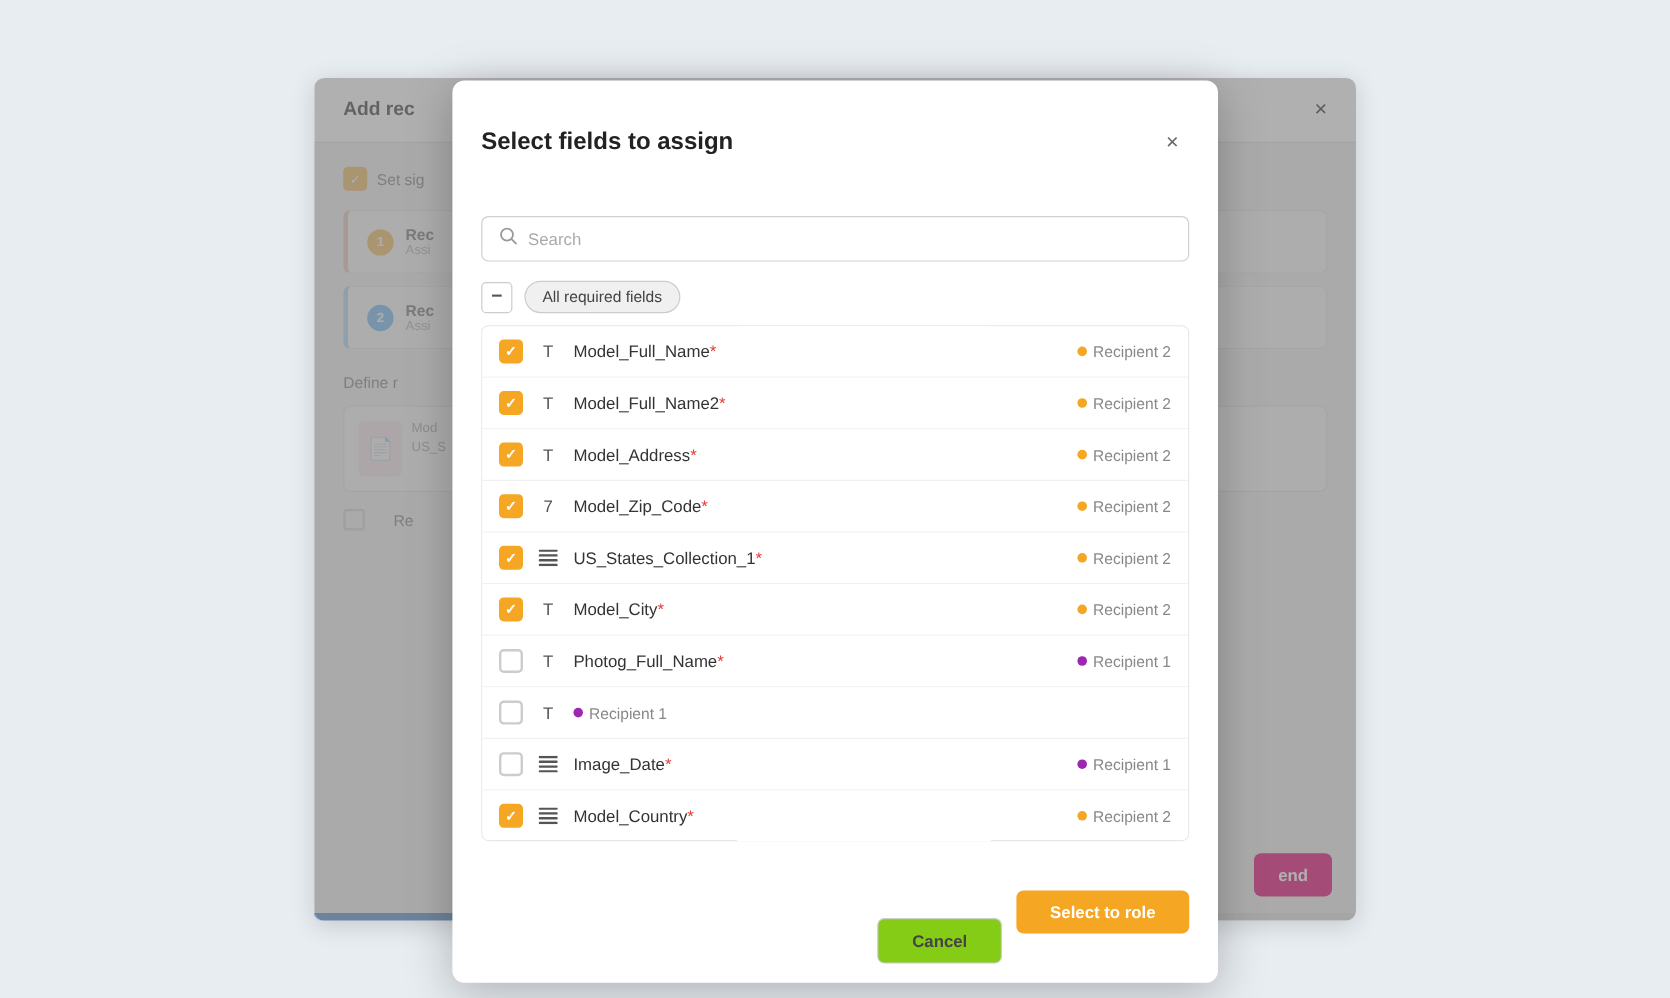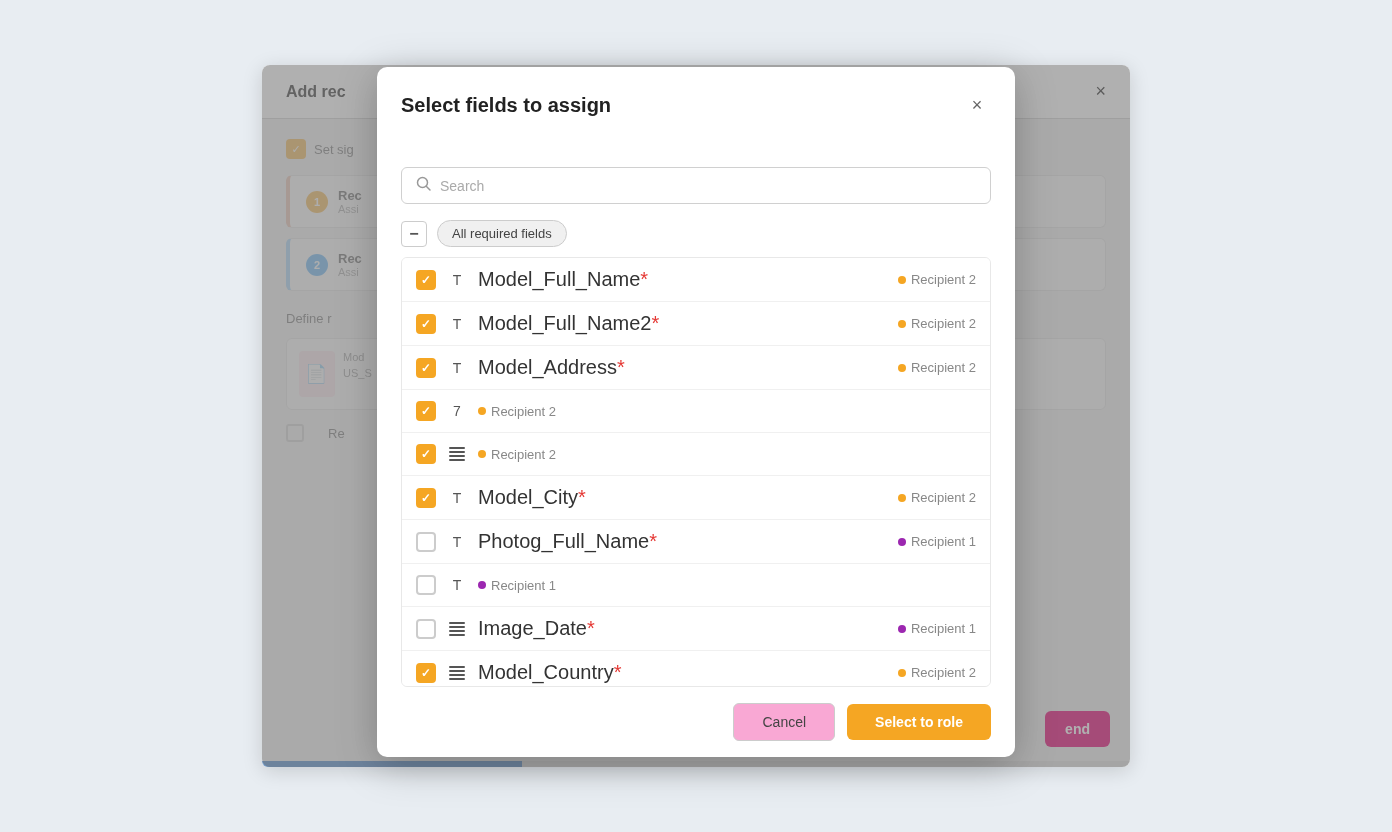--- a/index.html
+++ b/index.html
@@ -80,21 +80,21 @@
       top: 67px;
       width: 638px;
       background: #fff;
       border-radius: 10px;
       box-shadow: 0 8px 40px rgba(0,0,0,0.25);
       display: flex;
       flex-direction: column;
     }
 
     .modal-header {
-      padding: 24px 24px 16px;
+      padding: 37px 24px 16px;
       display: flex;
       align-items: center;
       justify-content: space-between;
       border-bottom: none;
     }
 
     .modal-title {
       font-size: 20px;
       font-weight: 700;
       color: #222;
@@ -229,21 +229,21 @@
       display: flex;
       align-items: center;
       justify-content: center;
       font-size: 14px;
       color: #555;
       flex-shrink: 0;
     }
 
     .field-name {
       flex: 1;
-      font-size: 20px;
+      font-size: 14px;
       color: #333;
     }
 
     .field-name .required-star {
       color: #e53935;
     }
 
     .field-recipient {
       display: flex;
       align-items: center;
@@ -274,25 +274,26 @@
       display: flex;
       align-items: center;
       justify-content: flex-end;
       gap: 12px;
     }
 
     .btn-cancel {
       padding: 10px 28px;
       border: 1.5px solid #ccc;
       border-radius: 6px;
-      background: #f9a8d4;
+      background: #84cc16;
       color: #444;
       font-size: 14px;
-      font-weight: 400;
-      cursor: pointer;
+      font-weight: 700;
+      cursor: pointer;
+      margin-top: 48px;
     }
 
     .btn-assign {
       padding: 10px 28px;
       border: none;
       border-radius: 6px;
       background: #f5a623;
       color: #fff;
       font-size: 14px;
       font-weight: 700;
@@ -417,35 +418,41 @@
         Model_Address<span class="required-star">*</span>
       </div>
       <div class="field-recipient">
         <span class="recipient-dot dot-r2"></span>
         <span>Recipient 2</span>
       </div>
     </div>
       <div class="field-item">
       <div class="field-checkbox checked"></div>
       <div class="field-type-icon">7</div>
+      <div class="field-name">
+        Model_Zip_Code<span class="required-star">*</span>
+      </div>
       <div class="field-recipient">
         <span class="recipient-dot dot-r2"></span>
         <span>Recipient 2</span>
       </div>
     </div>
       <div class="field-item">
       <div class="field-checkbox checked"></div>
       <div class="field-type-icon">
           <svg width="16" height="14" viewBox="0 0 16 14" fill="none">
             <rect x="0" y="0" width="16" height="2" rx="1" fill="#555"></rect>
             <rect x="0" y="4" width="16" height="2" rx="1" fill="#555"></rect>
             <rect x="0" y="8" width="16" height="2" rx="1" fill="#555"></rect>
             <rect x="0" y="12" width="16" height="2" rx="1" fill="#555"></rect>
           </svg>
         </div>
+      <div class="field-name">
+        US_States_Collection_1<span class="required-star">*</span>
+      </div>
       <div class="field-recipient">
         <span class="recipient-dot dot-r2"></span>
         <span>Recipient 2</span>
       </div>
     </div>
       <div class="field-item">
       <div class="field-checkbox checked"></div>
       <div class="field-type-icon">T</div>
       <div class="field-name">
         Model_City<span class="required-star">*</span>

